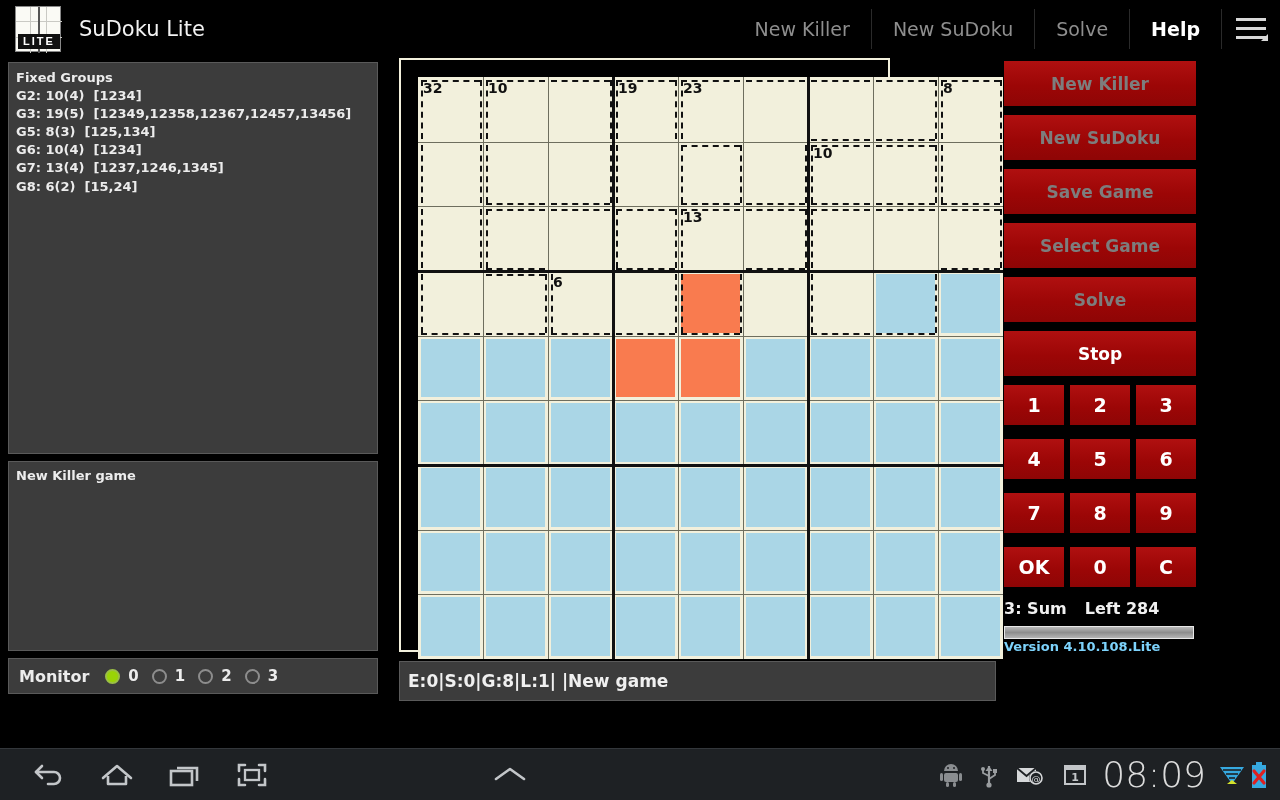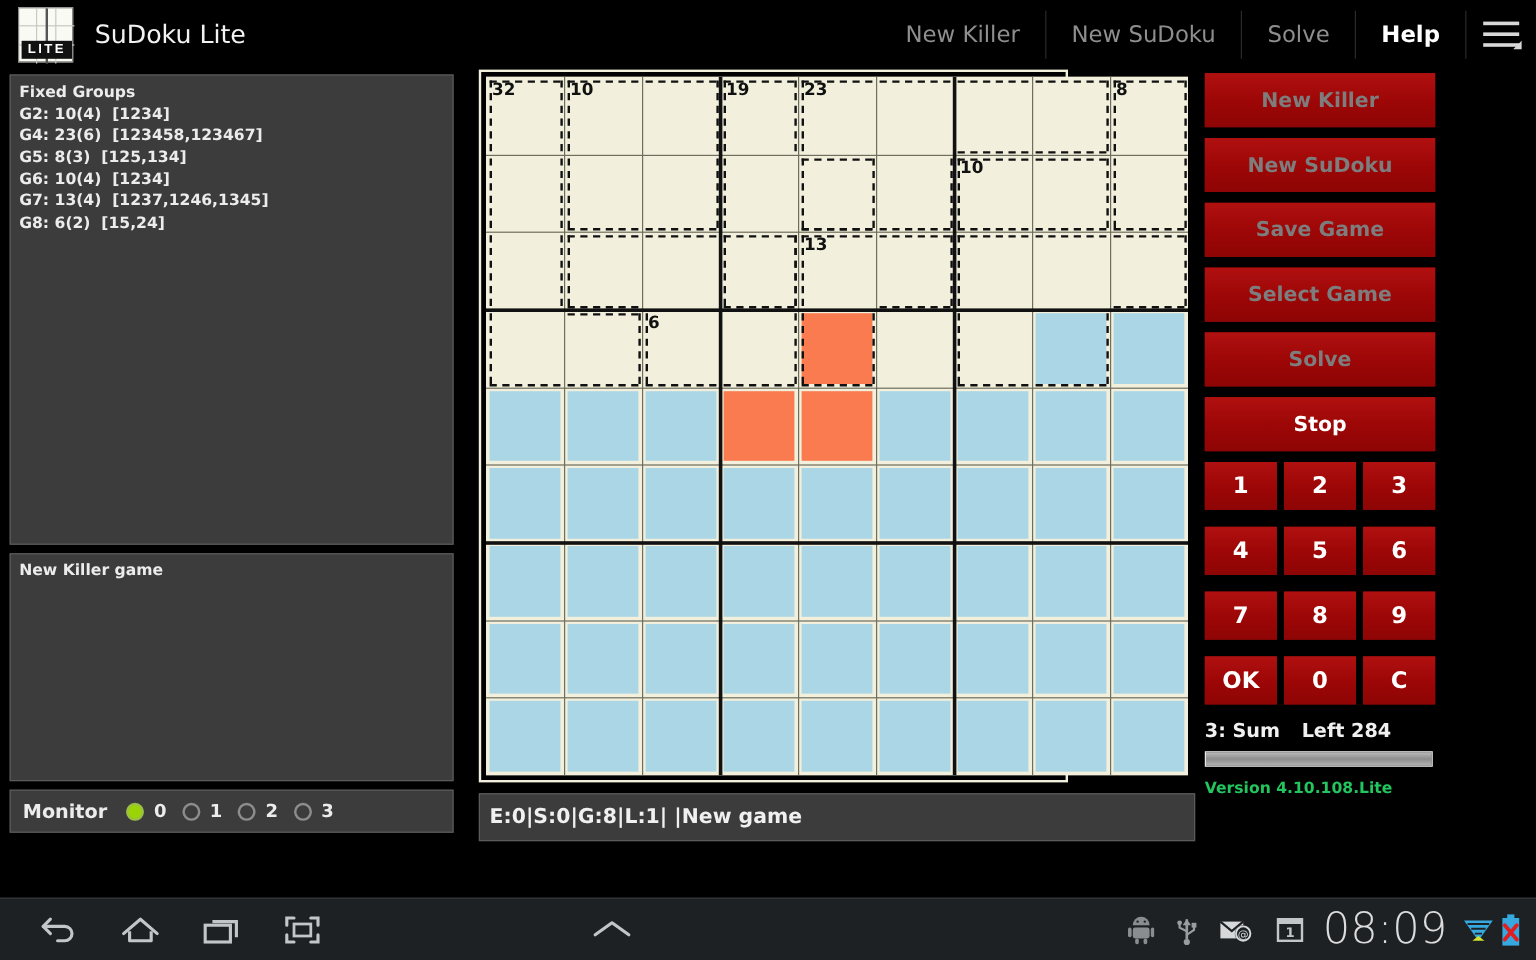--- a/index.html
+++ b/index.html
@@ -74,21 +74,21 @@
     width: 15px; height: 15px; border-radius: 50%; border: 2px solid #8d8d8d;
     background: #3c3c3c; margin-right: 8px;
   }
   .radio.on { border-color: #9bbf46; background: #9ad406; }
   .radio-lab { font-size: 15px; font-weight: bold; }
 
   
   #boardwrap {
     position: absolute; left: 399px; top: 58px;
     width: 491px; height: 594px;
-    background: #000; border: 2px solid #f2f0dc; padding: 4px;
+    background: #000; border: 2px solid #f2f0dc; padding: 17px;
   }
   #board { position: relative; width: 585px; height: 582px; background: #f2f0dc; }
   .cell {
     position: absolute; background: #f2f0dc;
     font-family: "Liberation Sans", sans-serif;
   }
   .cell .fill { position: absolute; left: 3px; top: 3px; right: 3px; bottom: 3px; }
   .cell.blue .fill { background: #aad6e6; }
   .cell.orange .fill { background: #f97b4f; }
   .sum {
@@ -131,21 +131,21 @@
   .key:nth-child(3n) { margin-right: 0; }
   #sumline {
     color: #f0f0f0; font-size: 16px; font-weight: bold; margin-top: -2px;
     display: flex; gap: 18px; font-family: "DejaVu Sans", sans-serif;
   }
   #progress {
     width: 190px; height: 13px; margin-top: 8px;
     border: 1px solid #e8e8e8;
     background-image: linear-gradient(#b9b9b9 0%, #8d8d8d 50%, #b4b4b4 100%);
   }
-  #version { color: #22c55e; font-size: 13px; font-weight: bold; margin-top: 11px; }
+  #version { color: #7dd3fc; font-size: 13px; font-weight: bold; }
 
   
   #navbar {
     position: absolute; left: 0; top: 748px; width: 1280px; height: 52px;
     background: #1e2124; border-top: 1px solid #33373b;
     display: flex; align-items: center;
   }
   .navicon { margin-left: 34px; display: flex; align-items: center; }
   #navright { margin-left: auto; display: flex; align-items: center; padding-right: 12px; }
   #clock {
@@ -178,21 +178,21 @@
         <i></i>
         <span class="tri"></span>
     </div>
   </div>
 </div>
 
 <div id="leftcol">
   <div class="panel" id="groups-panel">
     <div class="ln">Fixed Groups</div>
     <div class="ln">G2: 10(4)  [1234]</div>
-    <div class="ln">G4: 23(6)  [123458,123467]</div>
+    <div class="ln">G3: 19(5)  [12349,12358,12367,12457,13456]</div>
     <div class="ln">G5: 8(3)  [125,134]</div>
     <div class="ln">G6: 10(4)  [1234]</div>
     <div class="ln">G7: 13(4)  [1237,1246,1345]</div>
     <div class="ln">G8: 6(2)  [15,24]</div>
     <div class="spacer"></div>
   </div>
 
   <div class="panel" id="log-panel">
     <div class="ln">New Killer game</div>
   </div>

